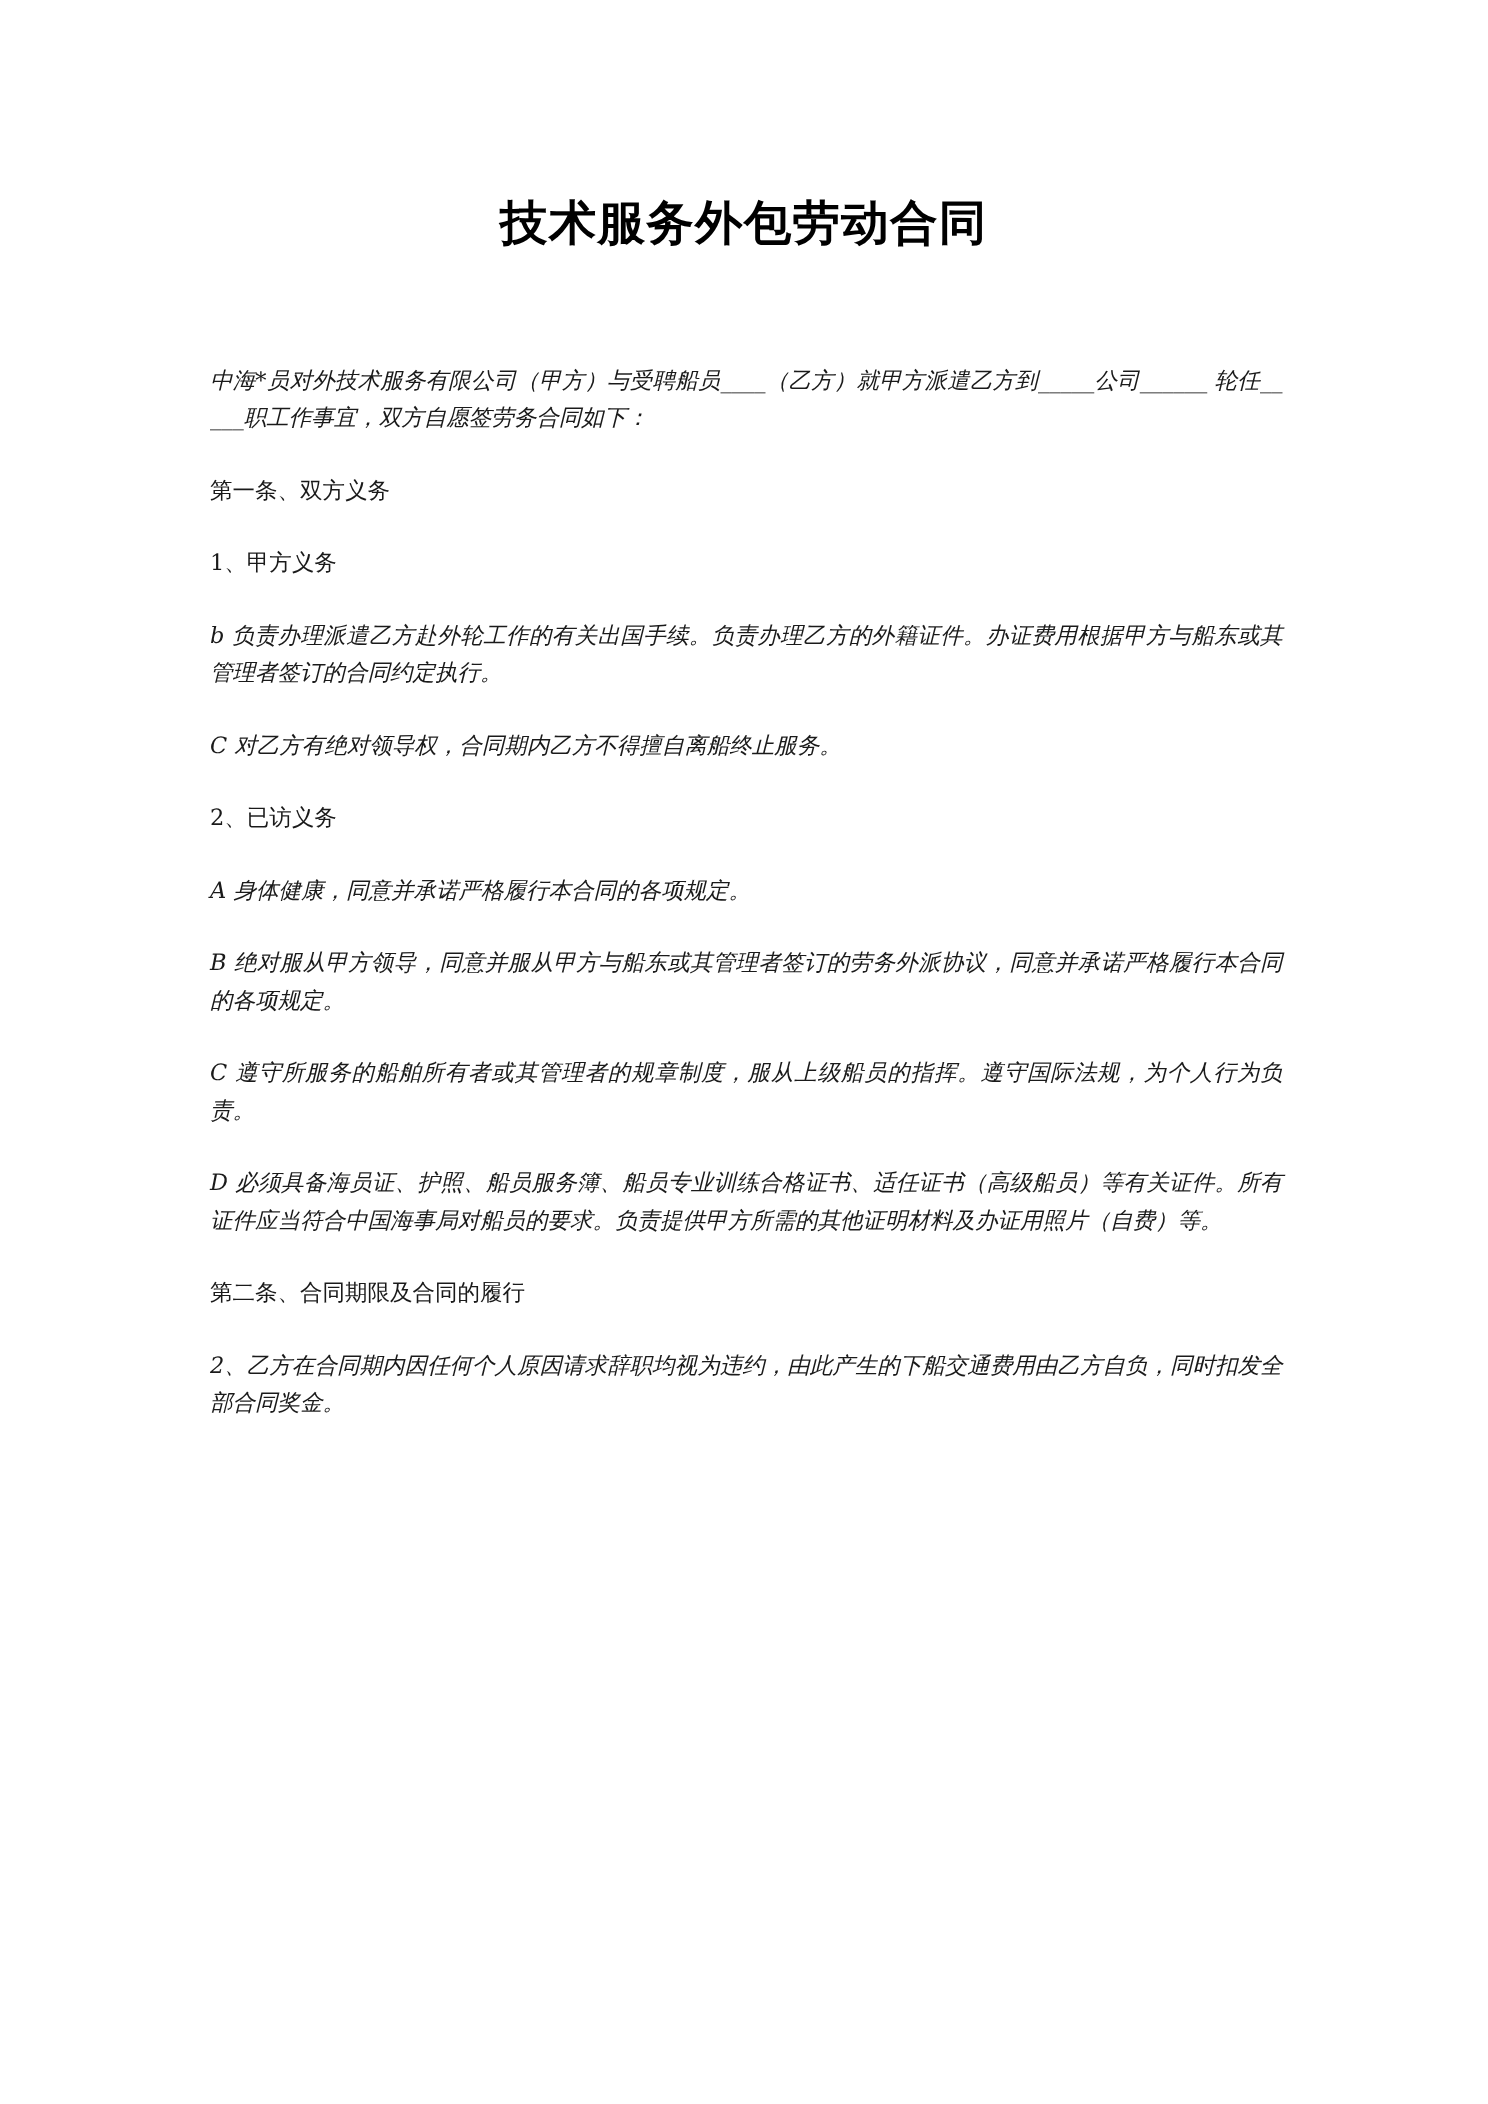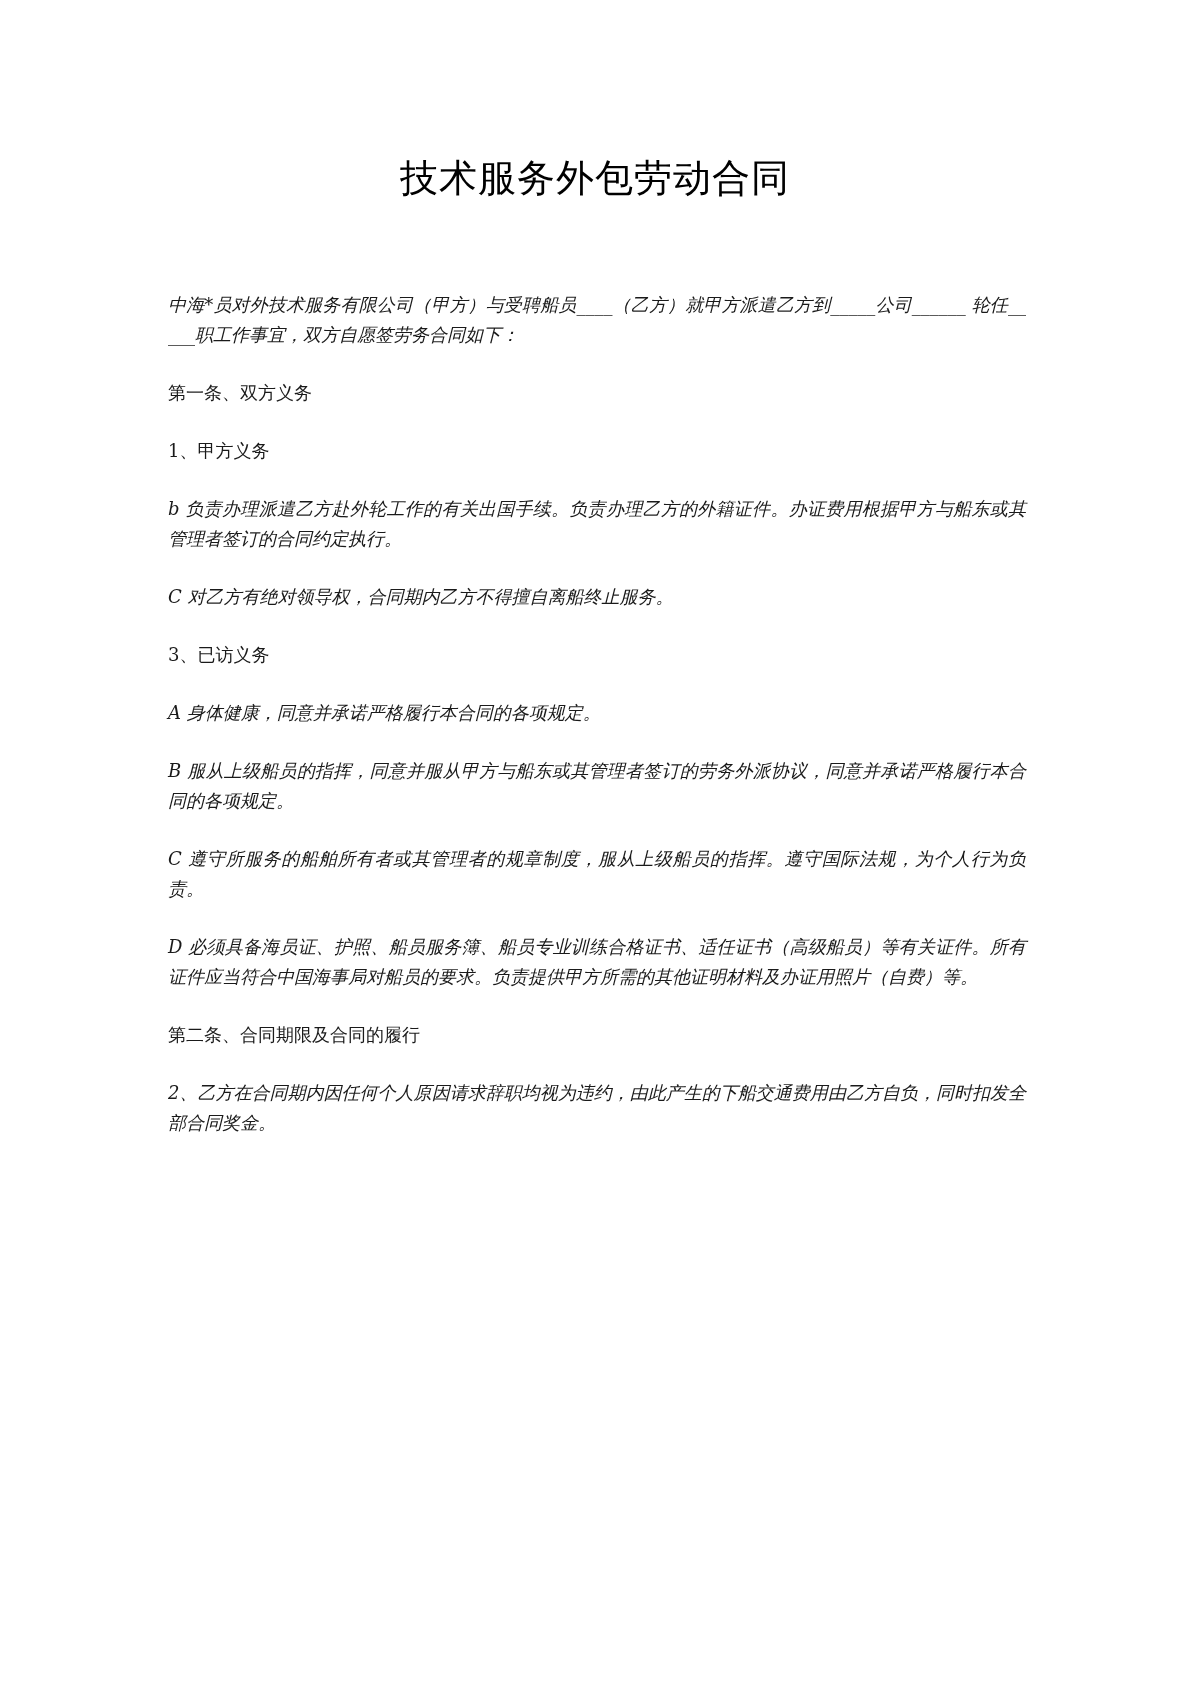--- a/index.html
+++ b/index.html
@@ -22,21 +22,21 @@
       width: 1190px;
       height: 1683px;
     }
     .title {
       position: absolute;
       left: 0;
       width: 1190px;
       top: 152px;
       text-align: center;
       font-family: "DejaVu Sans", "Liberation Sans", sans-serif;
-      font-weight: normal;
+      font-weight: bold;
       font-size: 38px;
       line-height: 52px;
       letter-spacing: 1px;
       color: #000000;
     }
     .body {
       position: absolute;
       left: 168px;
       top: 290px;
       width: 858px;
@@ -68,24 +68,24 @@
 
     <p class="para">中海*员对外技术服务有限公司（甲方）与受聘船员____（乙方）就甲方派遣乙方到_____公司______ 轮任_____职工作事宜，双方自愿签劳务合同如下：</p>
 
     <p class="heading">第一条、双方义务</p>
 
     <p class="heading">1、甲方义务</p>
 
     <p class="para">b 负责办理派遣乙方赴外轮工作的有关出国手续。负责办理乙方的外籍证件。办证费用根据甲方与船东或其管理者签订的合同约定执行。</p>
     <p class="para">C 对乙方有绝对领导权，合同期内乙方不得擅自离船终止服务。</p>
 
-    <p class="heading">3、已访义务</p>
+    <p class="heading">2、已访义务</p>
 
     <p class="para">A 身体健康，同意并承诺严格履行本合同的各项规定。</p>
-    <p class="para">B 服从上级船员的指挥，同意并服从甲方与船东或其管理者签订的劳务外派协议，同意并承诺严格履行本合同的各项规定。</p>
+    <p class="para">B 绝对服从甲方领导，同意并服从甲方与船东或其管理者签订的劳务外派协议，同意并承诺严格履行本合同的各项规定。</p>
     <p class="para">C 遵守所服务的船舶所有者或其管理者的规章制度，服从上级船员的指挥。遵守国际法规，为个人行为负责。</p>
     <p class="para">D 必须具备海员证、护照、船员服务簿、船员专业训练合格证书、适任证书（高级船员）等有关证件。所有证件应当符合中国海事局对船员的要求。负责提供甲方所需的其他证明材料及办证用照片（自费）等。</p>
 
     <p class="heading">第二条、合同期限及合同的履行</p>
 
     <p class="para">2、乙方在合同期内因任何个人原因请求辞职均视为违约，由此产生的下船交通费用由乙方自负，同时扣发全部合同奖金。</p>
 
   </div>
 </div>
 

